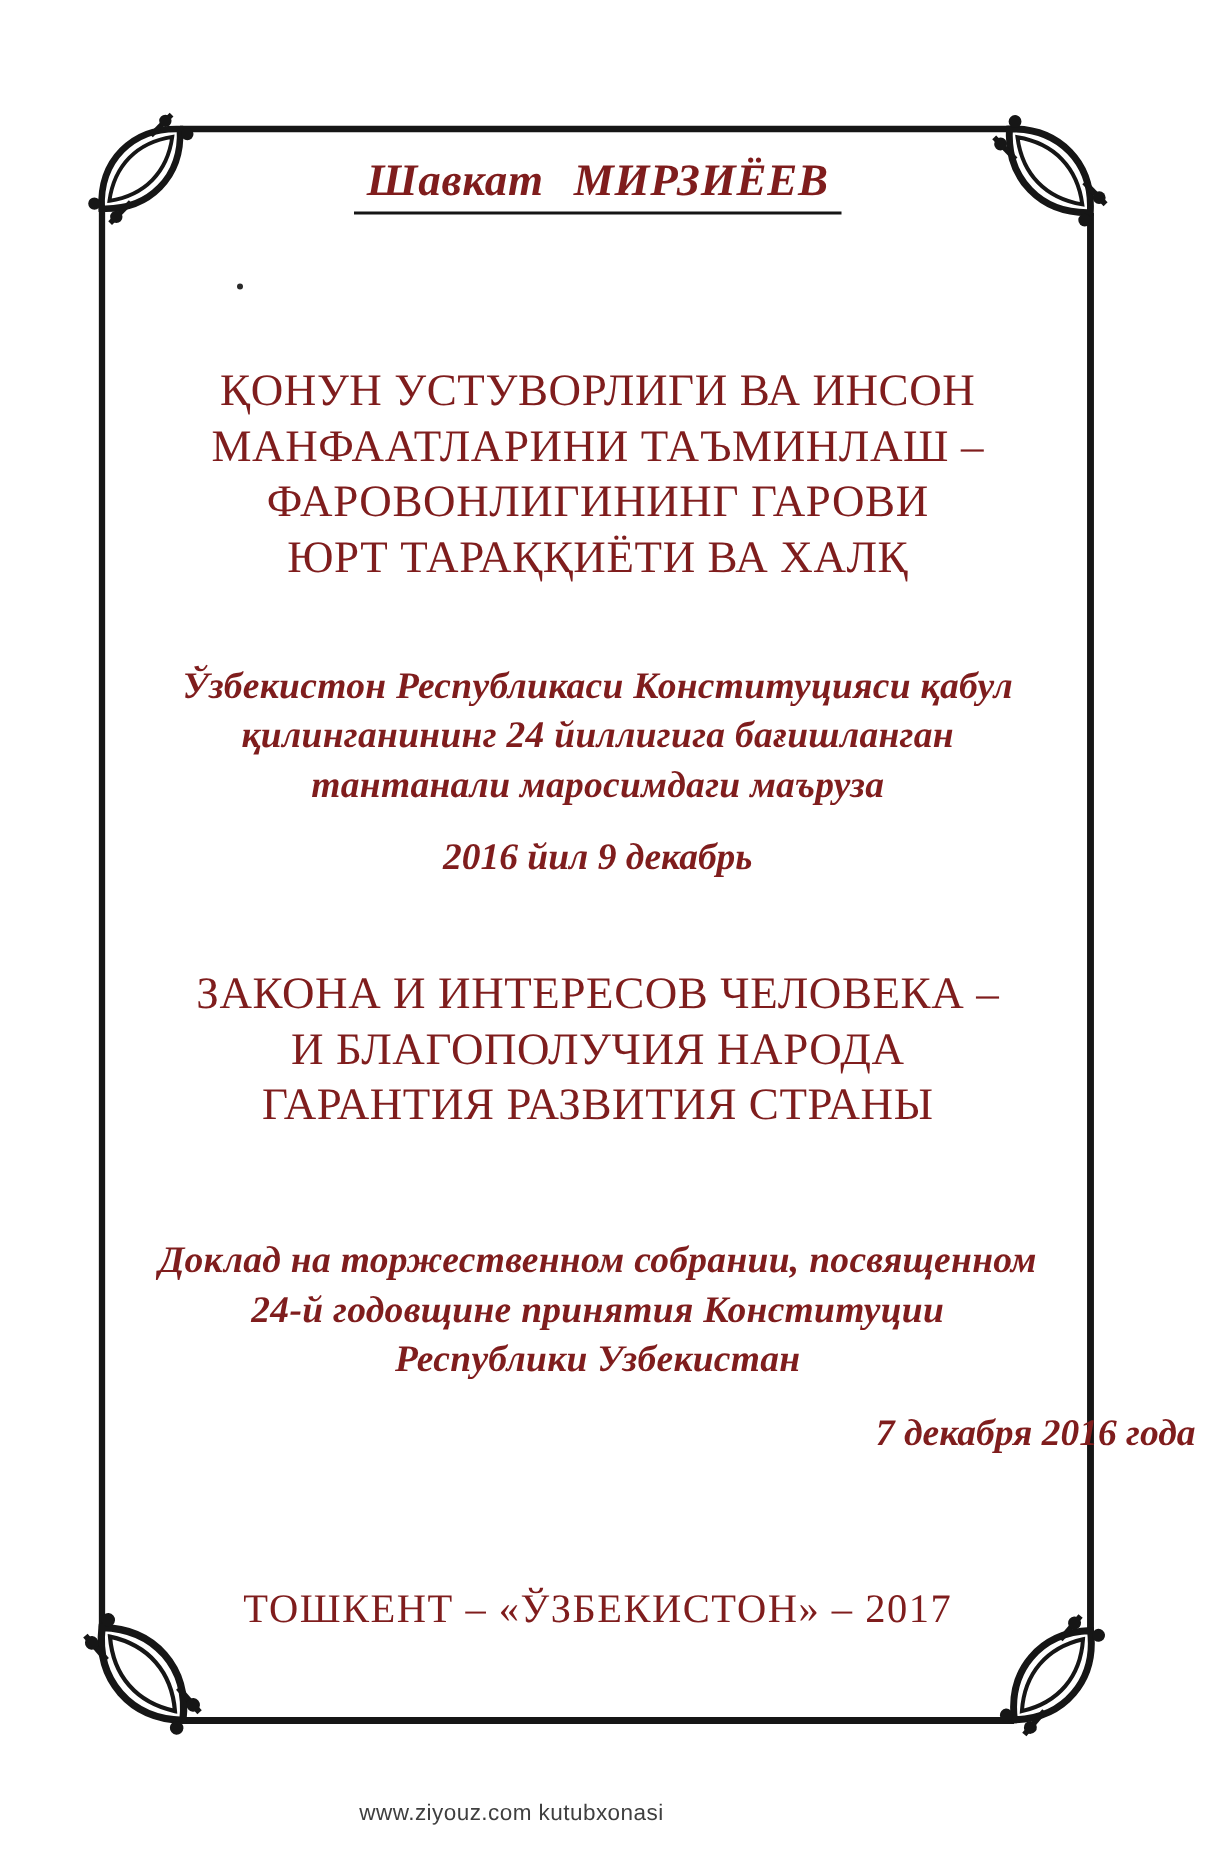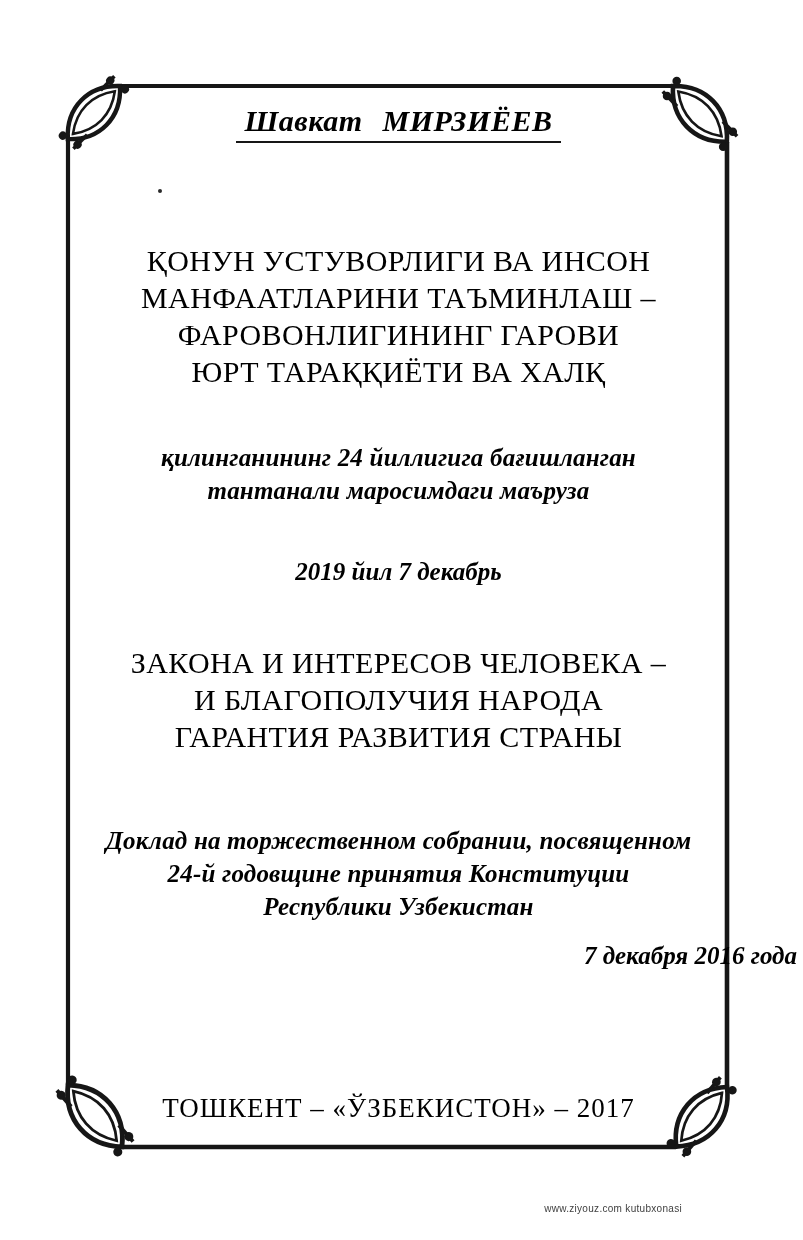--- a/index.html
+++ b/index.html
@@ -19,21 +19,21 @@
   .frame-svg {
     position: absolute;
     left: 0; top: 0;
     width: 803px; height: 1240px;
   }
   .tblock {
     position: absolute;
     left: 0;
     width: 797px;
     text-align: center;
-    color: #000000;
+    color: #7f1d1d;
   }
   .author {
     top: 103px;
     font-style: italic;
     font-weight: 700;
     font-size: 30px;
     line-height: 36px;
     word-spacing: 12px;
     letter-spacing: 0.5px;
   }
@@ -70,35 +70,34 @@
   .subtitle-ru { top: 824px; }
   .event-date {
     font-style: italic;
     font-weight: 700;
     font-size: 25px;
     line-height: 30px;
   }
   .date-uz { top: 557px; }
   .date-ru { top: 941px; text-align: right; }
   .imprint {
-    top: 1092px;
+    top: 1056px;
     font-weight: 400;
     font-size: 27px;
     line-height: 32px;
     letter-spacing: 1px;
   }
   .footer {
     top: 1199px;
     width: 682px;
     font-family: "Liberation Sans", "DejaVu Sans", sans-serif;
-    font-size: 10px;
+    font-size: 15px;
     line-height: 20px;
     color: #3f3f3f;
     letter-spacing: 0.3px;
-    text-align: right;
   }
 </style>
 </head>
 <body>
 
 <div class="page">
 
   <svg class="frame-svg" viewBox="0 0 803 1240" aria-hidden="true">
     <defs>
       <g id="leaf" stroke="#161616" fill="none">
@@ -131,25 +130,26 @@
   <div class="stray-dot"></div>
 
   <div class="tblock main-title title-uz">
     <div>ҚОНУН УСТУВОРЛИГИ ВА ИНСОН</div>
     <div>МАНФААТЛАРИНИ ТАЪМИНЛАШ –</div>
     <div>ФАРОВОНЛИГИНИНГ ГАРОВИ</div>
     <div>ЮРТ ТАРАҚҚИЁТИ ВА ХАЛҚ</div>
   </div>
 
   <div class="tblock subtitle subtitle-uz">
+    <div>Ўзбекистон Республикаси Конституцияси қабул</div>
     <div>қилинганининг 24 йиллигига бағишланган</div>
     <div>тантанали маросимдаги маъруза</div>
   </div>
 
-  <div class="tblock event-date date-uz">2019 йил 7 декабрь</div>
+  <div class="tblock event-date date-uz">2016 йил 9 декабрь</div>
 
   <div class="tblock main-title title-ru">
     <div>ЗАКОНА И ИНТЕРЕСОВ ЧЕЛОВЕКА –</div>
     <div>И БЛАГОПОЛУЧИЯ НАРОДА</div>
     <div>ГАРАНТИЯ РАЗВИТИЯ СТРАНЫ</div>
   </div>
 
   <div class="tblock subtitle subtitle-ru">
     <div>Доклад на торжественном собрании, посвященном</div>
     <div>24-й годовщине принятия Конституции</div>

